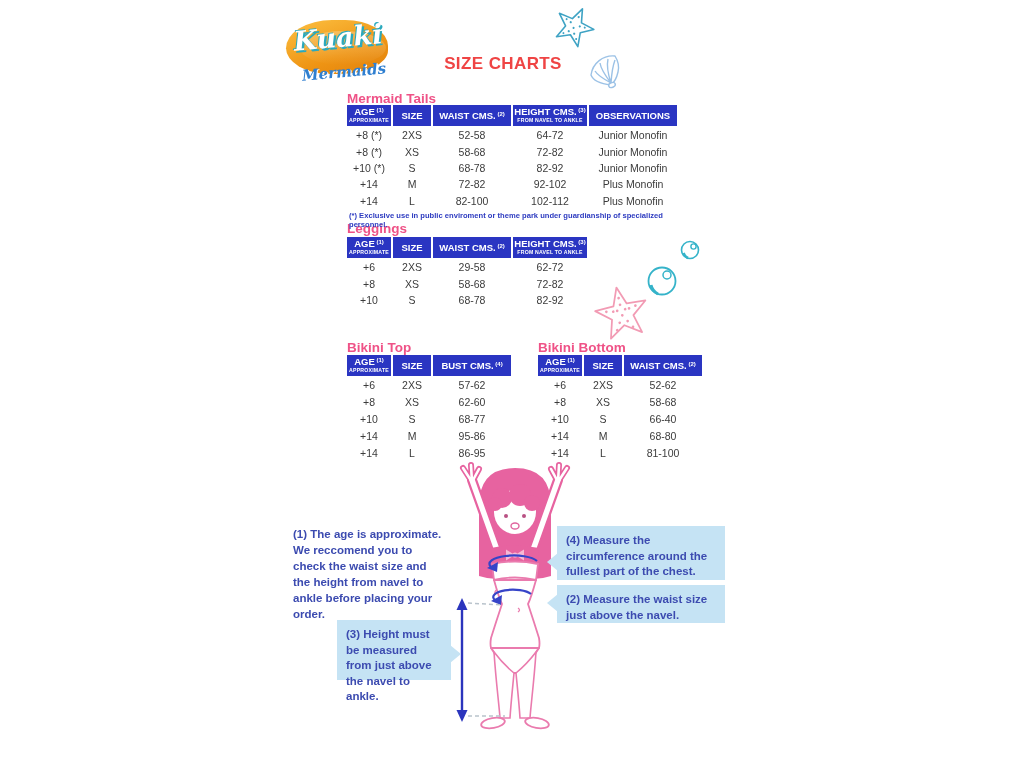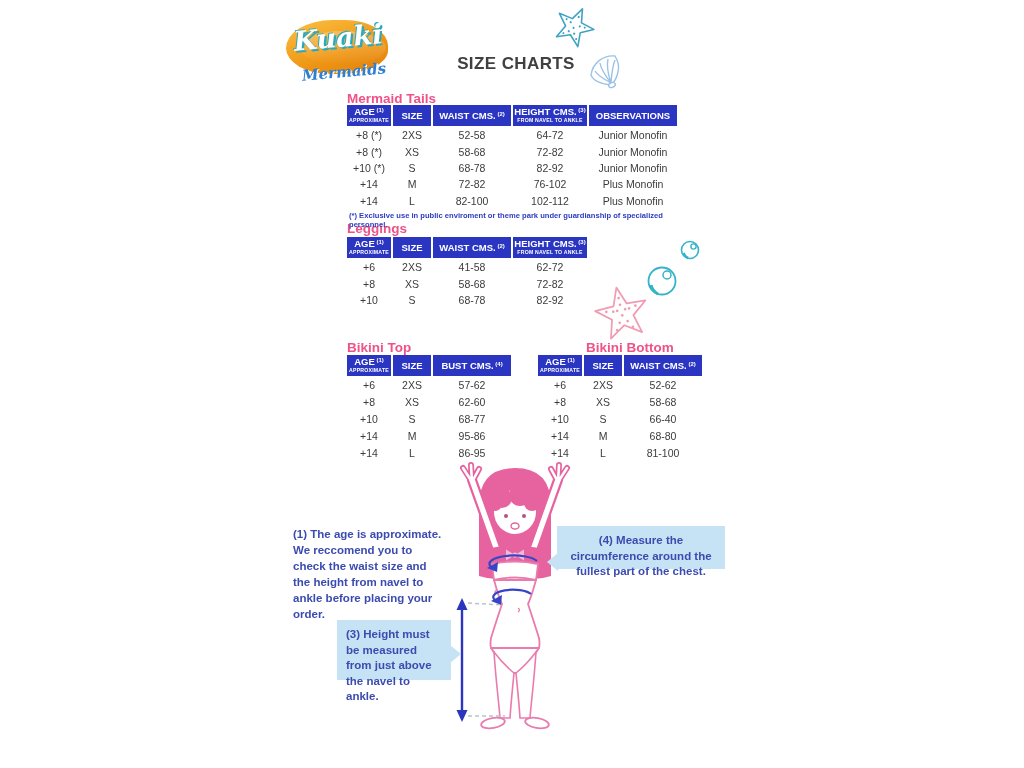--- a/index.html
+++ b/index.html
@@ -16,29 +16,29 @@
     border-radius:50%;}
   .logo-name{position:absolute;left:0;top:8px;width:116px;text-align:center;
     font-family:"DejaVu Serif",serif;font-style:italic;font-weight:bold;font-size:27px;
     color:#ffffff;transform:rotate(-5deg);
     text-shadow:2px 2px 0 #2aa9bd,-1px -1px 0 #2aa9bd;}
   .logo-sub{position:absolute;left:16px;top:49px;width:96px;text-align:center;
     font-family:"DejaVu Serif",serif;font-style:italic;font-weight:bold;font-size:15px;
     color:#2f7fd0;transform:rotate(-5deg);text-shadow:1px 1px 0 #ffffff;}
 
   
-  .page-title{position:absolute;left:436px;top:54px;width:160px;text-align:center;
-    font-size:17px;font-weight:bold;color:#404040;letter-spacing:.4px;}
+  .page-title{position:absolute;left:423px;top:54px;width:160px;text-align:center;
+    font-size:17px;font-weight:bold;color:#ef4444;letter-spacing:.4px;}
 
   
   .sec-heading{position:absolute;font-size:13.5px;font-weight:bold;color:#ef5287;}
   #h-mermaid{left:347px;top:91px;}
   #h-leggings{left:347px;top:221px;}
   #h-bikini-top{left:347px;top:340px;}
-  #h-bikini-bottom{left:538px;top:340px;margin-left:48px;}
+  #h-bikini-bottom{left:538px;top:340px;}
 
   
   .table{position:absolute;}
   #t-mermaid{left:347px;top:105px;}
   #t-leggings{left:347px;top:237px;}
   #t-bikini-top{left:347px;top:355px;}
   #t-bikini-bottom{left:538px;top:355px;}
 
   .thead,.tr{display:grid;gap:2px;}
   .tbl-5 .thead,.tbl-5 .tr{grid-template-columns:44px 38px 78px 74px 88px;}
@@ -59,21 +59,21 @@
   .footnote{position:absolute;left:349px;top:211px;width:336px;
     font-size:7.6px;font-weight:bold;color:#2d3bc0;}
 
   
   .note-plain{position:absolute;left:293px;top:526px;width:152px;
     font-size:11.5px;line-height:16px;font-weight:600;color:#3c4bb0;}
 
   .callout{position:absolute;background:#c5e3f4;color:#3c4bb0;font-weight:600;
     font-size:11.5px;line-height:15.5px;padding:7px 9px;box-sizing:border-box;z-index:3;}
   .callout::before{content:"";position:absolute;width:0;height:0;}
-  #callout-bust{left:557px;top:526px;width:168px;height:43px;text-align:center;}
+  #callout-bust{left:557px;top:526px;width:168px;height:54px;}
   #callout-bust::before{left:-10px;top:27px;border-top:9px solid transparent;
     border-bottom:9px solid transparent;border-right:11px solid #c5e3f4;}
   #callout-waist{left:557px;top:585px;width:168px;height:38px;}
   #callout-waist::before{left:-10px;top:9px;border-top:9px solid transparent;
     border-bottom:9px solid transparent;border-right:11px solid #c5e3f4;}
   #callout-height{left:337px;top:620px;width:114px;height:60px;}
   #callout-height::before{right:-10px;top:25px;border-top:9px solid transparent;
     border-bottom:9px solid transparent;border-left:11px solid #c5e3f4;}
 
   
@@ -197,21 +197,21 @@
           <div class="td">+10 (*)</div>
           <div class="td">S</div>
           <div class="td">68-78</div>
           <div class="td">82-92</div>
           <div class="td">Junior Monofin</div>
         </div>
         <div class="tr">
           <div class="td">+14</div>
           <div class="td">M</div>
           <div class="td">72-82</div>
-          <div class="td">76-102</div>
+          <div class="td">92-102</div>
           <div class="td">Plus Monofin</div>
         </div>
         <div class="tr">
           <div class="td">+14</div>
           <div class="td">L</div>
           <div class="td">82-100</div>
           <div class="td">102-112</div>
           <div class="td">Plus Monofin</div>
         </div>
       </div>
@@ -232,21 +232,21 @@
         </div>
         <div class="th">
           <div class="th-main">HEIGHT CMS.<span class="ref">&nbsp;(3)</span></div>
           <div class="th-sub">FROM NAVEL TO ANKLE</div>
         </div>
       </div>
       <div class="tbody">
         <div class="tr">
           <div class="td">+6</div>
           <div class="td">2XS</div>
-          <div class="td">41-58</div>
+          <div class="td">29-58</div>
           <div class="td">62-72</div>
         </div>
         <div class="tr">
           <div class="td">+8</div>
           <div class="td">XS</div>
           <div class="td">58-68</div>
           <div class="td">72-82</div>
         </div>
         <div class="tr">
           <div class="td">+10</div>
@@ -394,15 +394,16 @@
     <g>
       <path d="M43,151 L78,153 M43,264 L80,264" stroke="#b9c3cc" stroke-width="1.5" stroke-dasharray="4,3" fill="none"></path>
       <line x1="37" y1="156" x2="37" y2="260" stroke="#2b35bd" stroke-width="2.4"></line>
       <polygon points="37,146 31.5,158 42.5,158" fill="#2b35bd"></polygon>
       <polygon points="37,270 31.5,258 42.5,258" fill="#2b35bd"></polygon>
     </g>
   </svg>
 
   <div class="note-plain">(1) The age is approximate. We reccomend you to check the waist size and the height from navel to ankle before placing your order.</div>
   <div class="callout" id="callout-bust">(4) Measure the circumference around the fullest part of the chest.</div>
+  <div class="callout" id="callout-waist">(2) Measure the waist size just above the navel.</div>
   <div class="callout" id="callout-height">(3) Height must be measured from just above the navel to ankle.</div>
 
 </div>
 
 </body></html>

